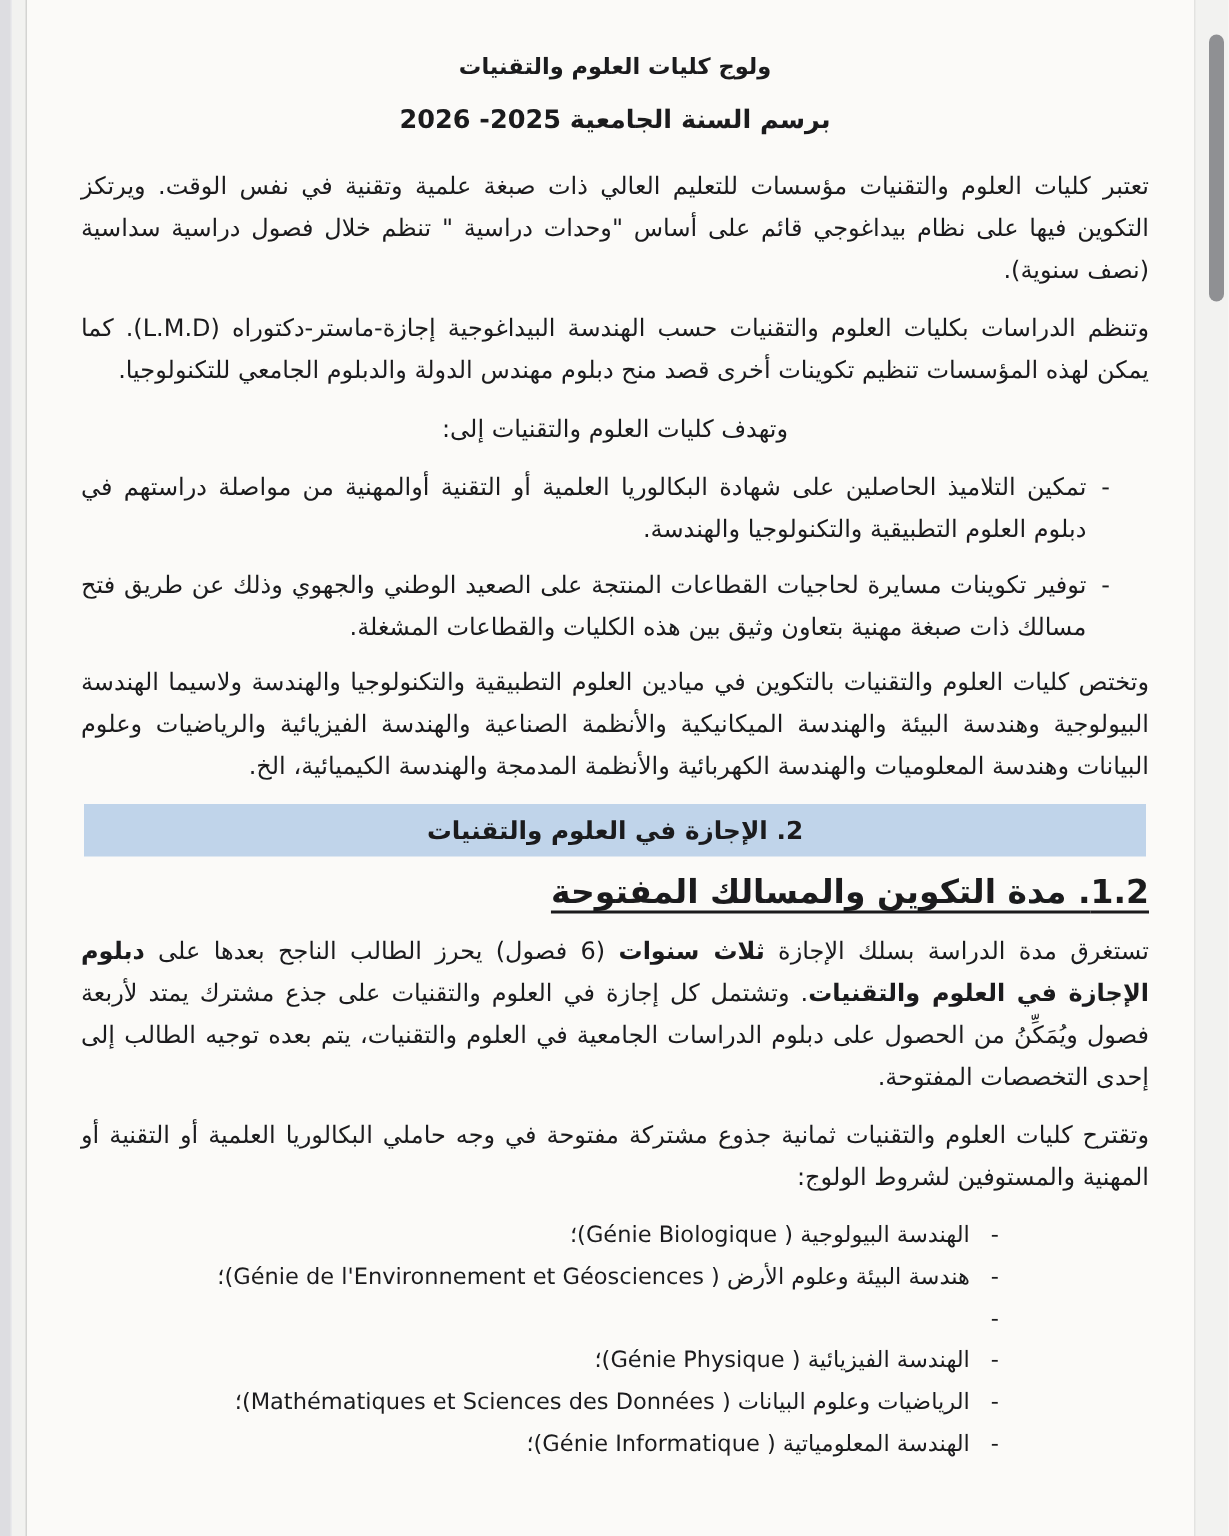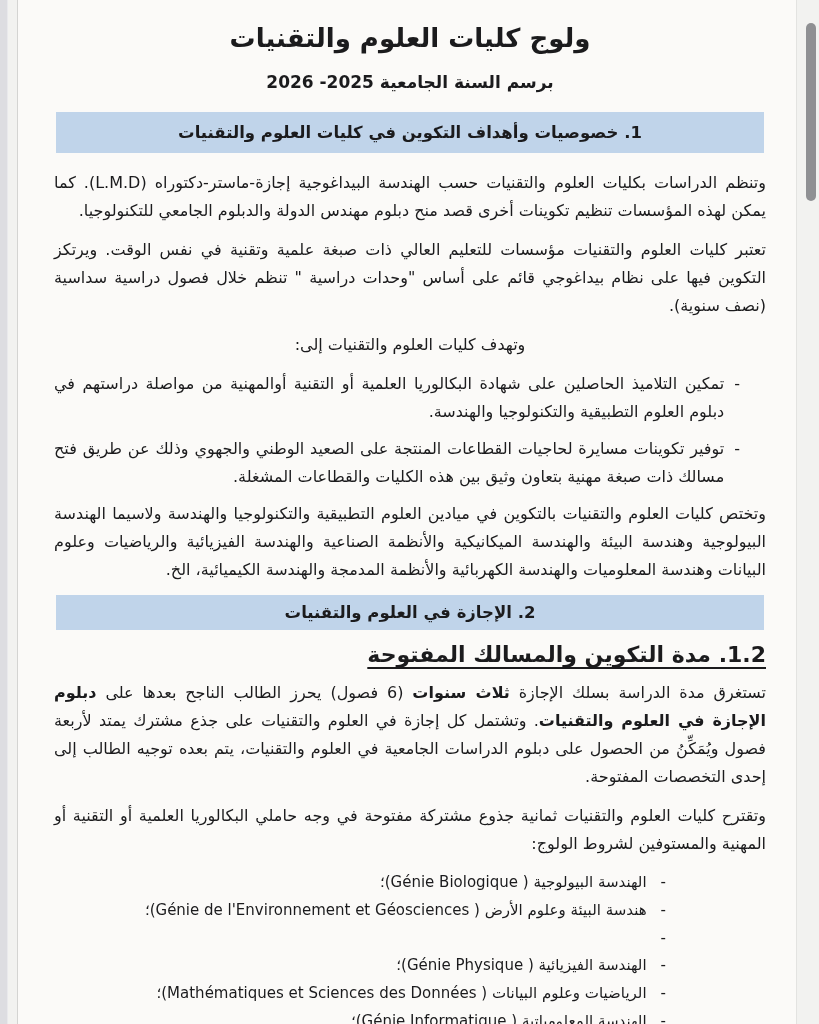--- a/index.html
+++ b/index.html
@@ -29,22 +29,22 @@
     padding: 20px 30px 0 36px;
     direction: rtl;
   }
   .scrollbar-thumb {
     position: absolute; right: 3px; top: 23px; width: 10px; height: 178px;
     background: #8f9093; border-radius: 6px; z-index: 5;
   }
   
   .content { width: 100%; }
   .doc-title {
-    text-align: center; font-weight: bold; font-size: 26px;
-    line-height: 1.45; margin-top: 0;
+    text-align: center; font-weight: bold; font-size: 15px;
+    line-height: 1.45; margin-top: 14px;
   }
   .doc-title.second { font-size: 17px; margin-top: 12px; margin-bottom: 18px; }
   .band {
     background: #c0d4ea;
     text-align: center; font-weight: bold; font-size: 16.5px;
     padding: 11px 6px; margin: 0 2px 16px 2px;
   }
   .band.compact { padding: 8px 6px; margin-top: 8px; margin-bottom: 12px; }
   p.para {
     font-size: 16px; line-height: 1.75; text-align: justify;
@@ -75,24 +75,23 @@
 <div class="edge-line-left"></div>
 <div class="edge-line-right"></div>
 <div class="scrollbar-thumb"></div>
 
 <div class="page">
   <div class="content">
 
     <div class="doc-title">ولوج كليات العلوم والتقنيات</div>
     <div class="doc-title second">برسم السنة الجامعية 2025- 2026</div>
 
-    <div class="band">1. خصوصيات وأهداف التكوين في كليات العلوم والتقنيات</div>
 
+    <p class="para">تعتبر كليات العلوم والتقنيات مؤسسات للتعليم العالي ذات صبغة علمية وتقنية في نفس الوقت. ويرتكز التكوين فيها على نظام بيداغوجي قائم على أساس "وحدات دراسية " تنظم خلال فصول دراسية سداسية (نصف سنوية).</p>
     <p class="para">وتنظم الدراسات بكليات العلوم والتقنيات حسب الهندسة البيداغوجية إجازة-ماستر-دكتوراه (L.M.D). كما يمكن لهذه المؤسسات تنظيم تكوينات أخرى قصد منح دبلوم مهندس الدولة والدبلوم الجامعي للتكنولوجيا.</p>
-    <p class="para">تعتبر كليات العلوم والتقنيات مؤسسات للتعليم العالي ذات صبغة علمية وتقنية في نفس الوقت. ويرتكز التكوين فيها على نظام بيداغوجي قائم على أساس "وحدات دراسية " تنظم خلال فصول دراسية سداسية (نصف سنوية).</p>
     <p class="para lead">وتهدف كليات العلوم والتقنيات إلى:</p>
 
     <ul class="goals">
       <li>
           <span class="dash">-</span>
           <span>تمكين التلاميذ الحاصلين على شهادة البكالوريا العلمية أو التقنية أوالمهنية من مواصلة دراستهم في دبلوم العلوم التطبيقية والتكنولوجيا والهندسة.</span>
         </li>
       <li>
           <span class="dash">-</span>
           <span>توفير تكوينات مسايرة لحاجيات القطاعات المنتجة على الصعيد الوطني والجهوي وذلك عن طريق فتح مسالك ذات صبغة مهنية بتعاون وثيق بين هذه الكليات والقطاعات المشغلة.</span>

